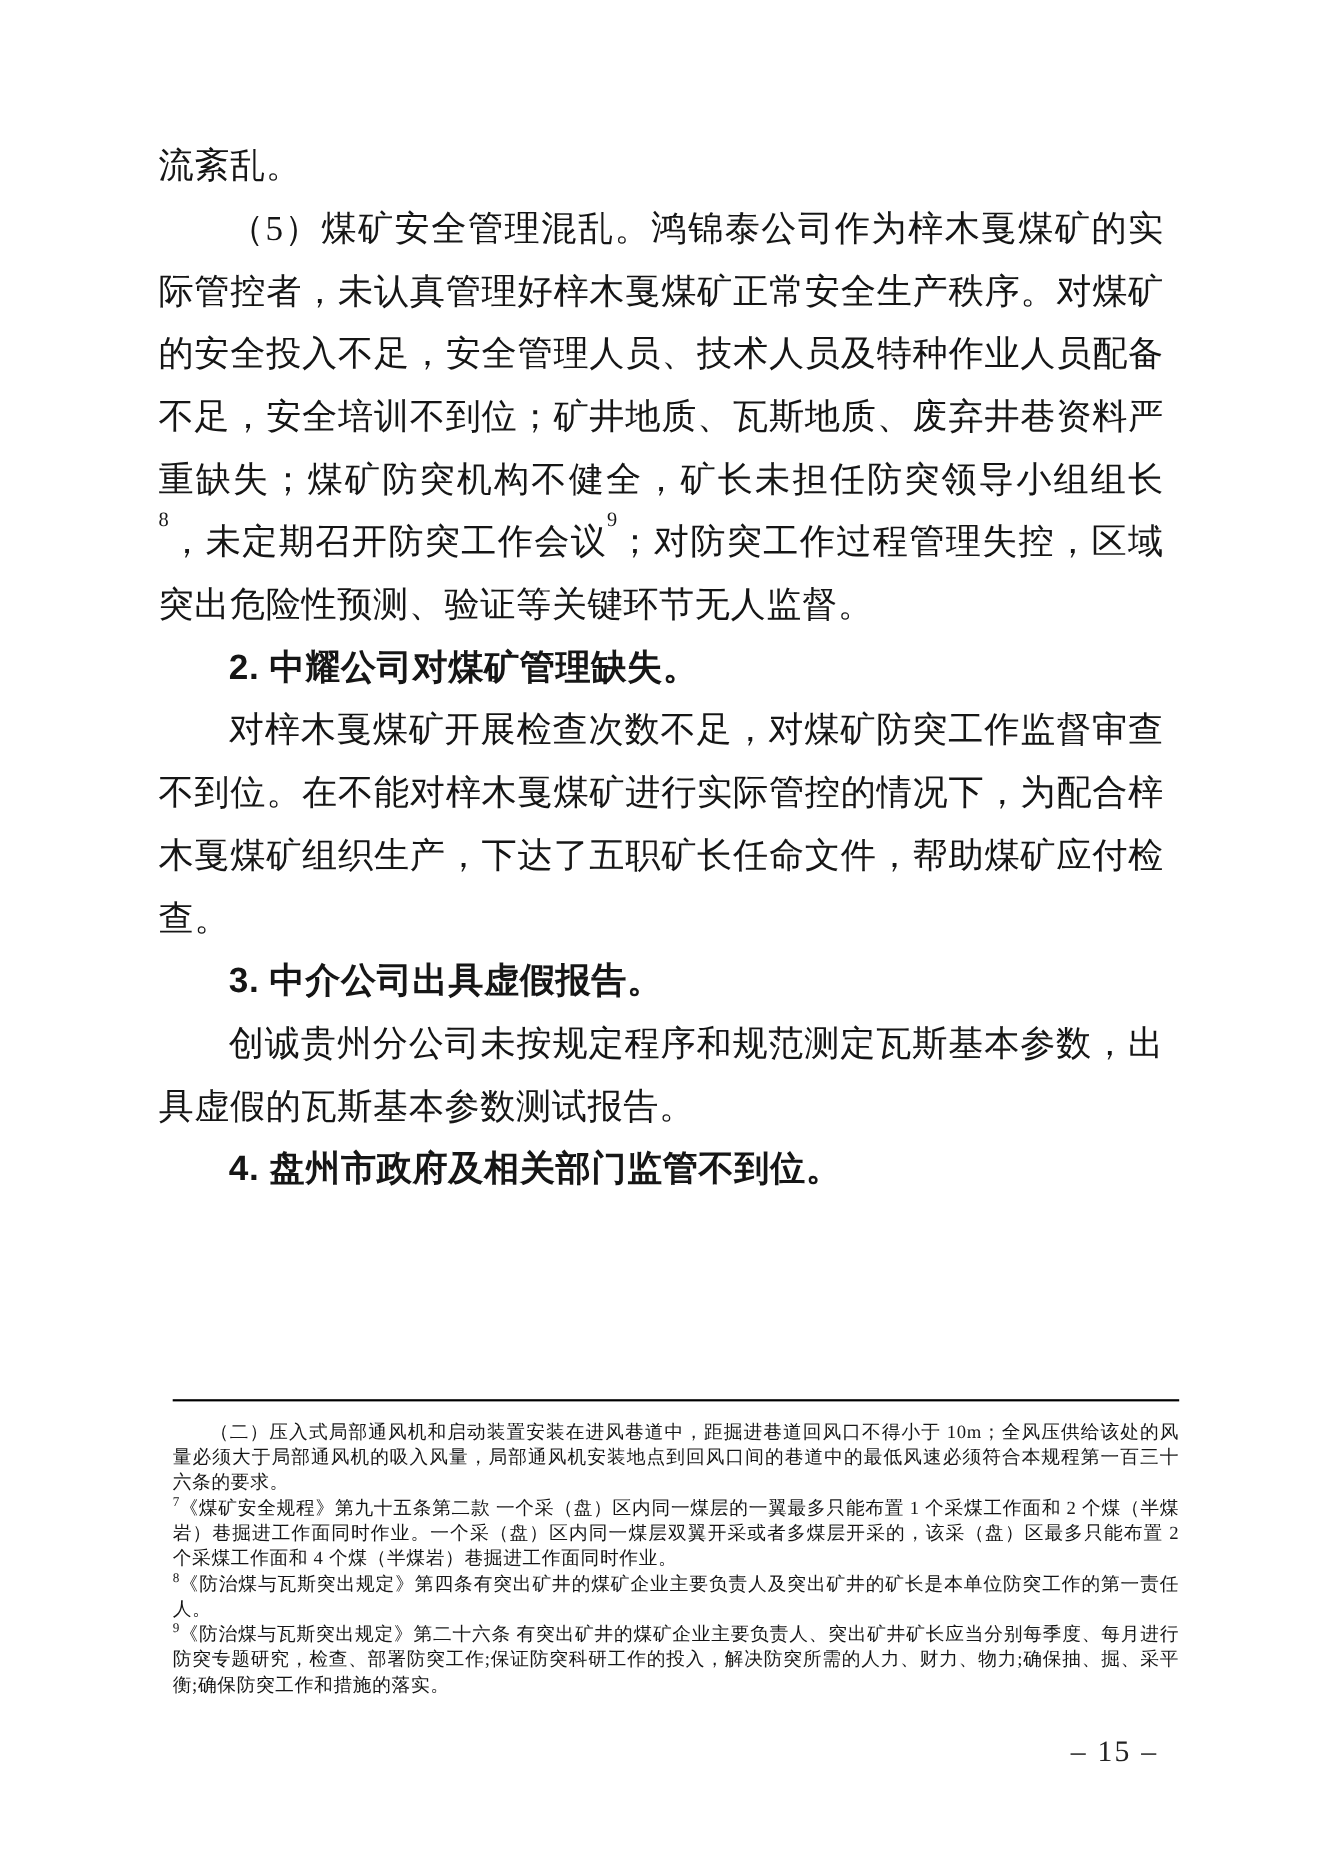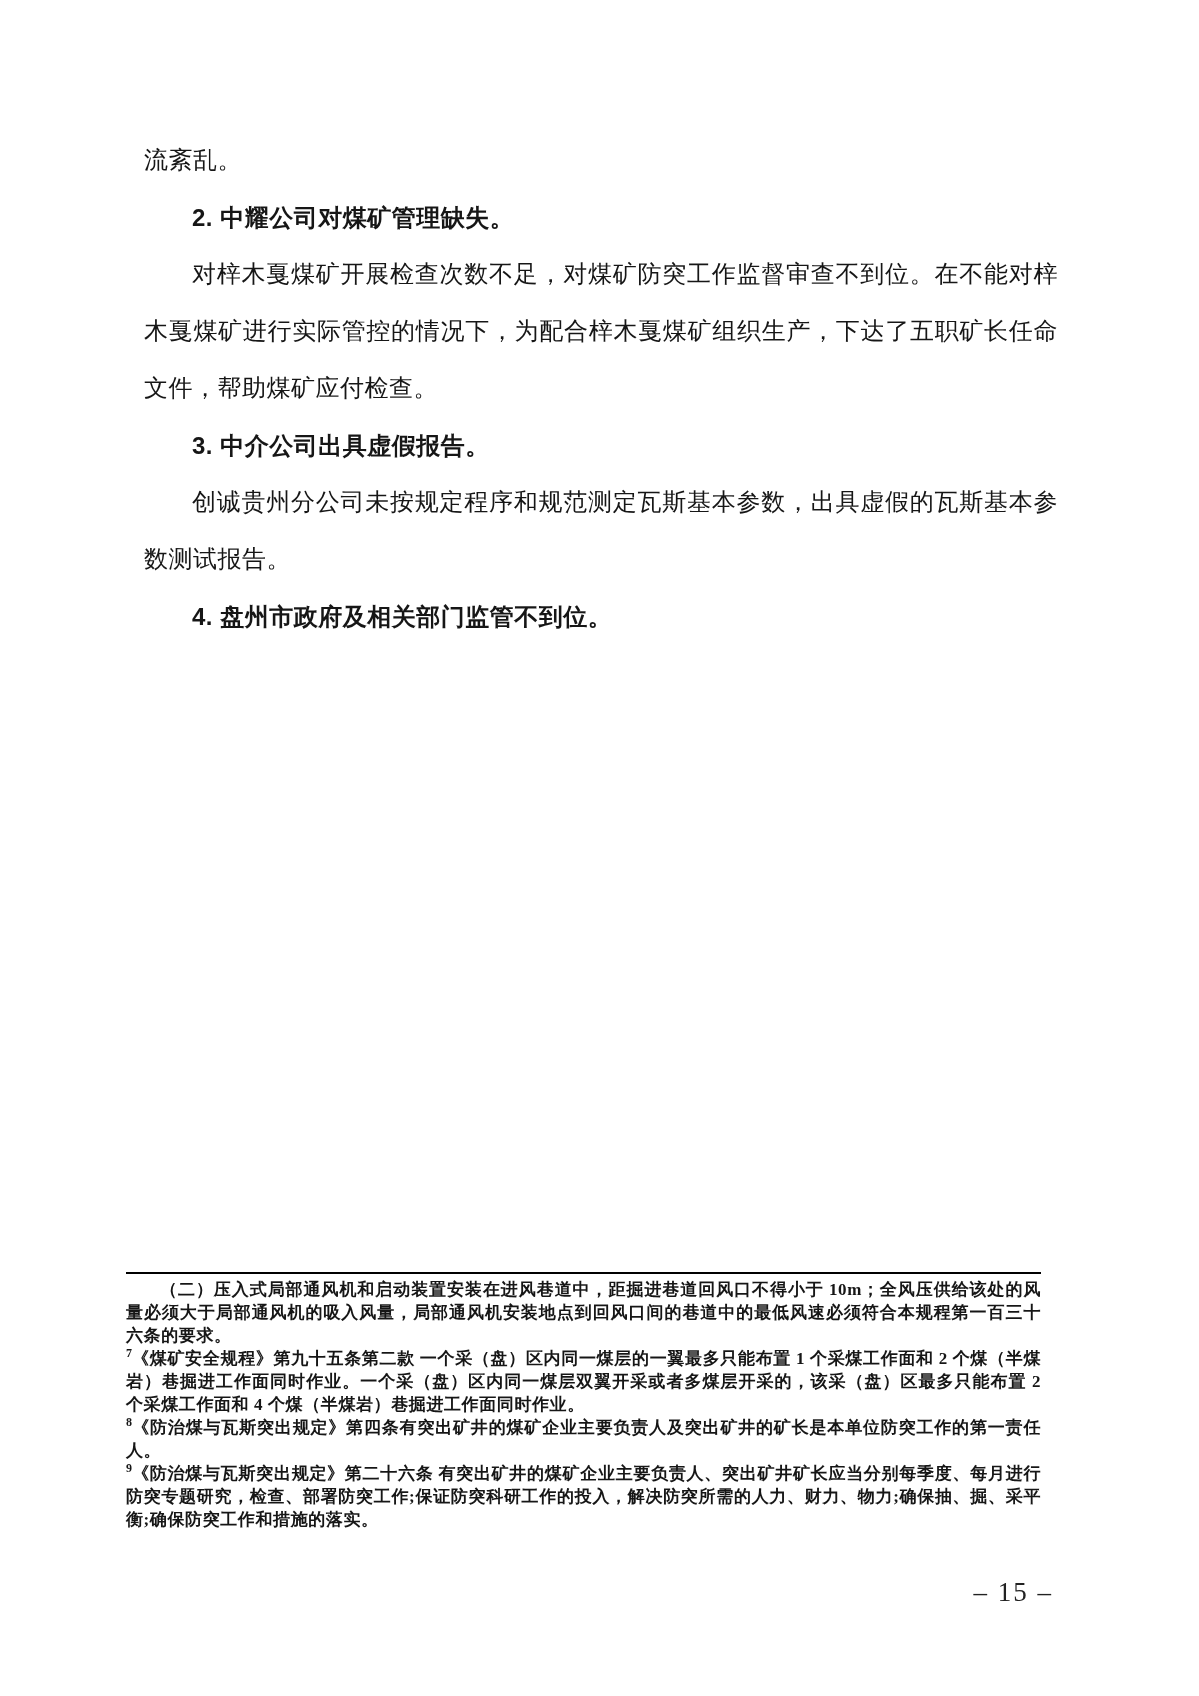--- a/index.html
+++ b/index.html
@@ -9,54 +9,53 @@
     background: #ffffff;
     position: relative;
     color: #161616;
     font-family: "Liberation Serif", "DejaVu Serif", serif;
     overflow: hidden;
   }
   
   .text-block {
     position: absolute;
     left: 144px;
-    top: 132px;
+    top: 122px;
     width: 914px;
     height: 1146px;
-    font-size: 24px;
+    font-size: 32px;
     line-height: 57px;
     letter-spacing: 0.5px;
     text-align: justify;
     overflow: hidden;
   }
   .text-block p { margin: 0; padding: 0; text-indent: 2em; }
   .text-block p.no-indent { text-indent: 0; }
   .heading {
     font-weight: 700;
     font-family: Liberation Sans, sans-serif;
   }
   .fnref {
     font-size: 0.58em;
     vertical-align: top;
     line-height: 1;
     letter-spacing: 0;
   }
   
   .footnotes {
     position: absolute;
-    left: 126px;
+    left: 157px;
     top: 1272px;
     width: 915px;
     border-top: 2px solid #000000;
-    padding-top: 4px;
+    padding-top: 16px;
     font-size: 17px;
     line-height: 23px;
     letter-spacing: 0.6px;
     text-align: justify;
-    font-weight: bold;
   }
   .footnotes p { margin: 0; padding: 0; text-indent: 0; }
   .footnotes p.fn-cont { text-indent: 2em; }
   .fn-marker {
     font-size: 12px;
     vertical-align: top;
     line-height: 1;
     letter-spacing: 0;
   }
   .page-number {
@@ -69,20 +68,21 @@
   }
 </style>
 </head>
 <body>
 
 <div class="text-block">
 
   <p class="no-indent">流紊乱。</p>
 
 
+  <p><span>（5）煤矿安全管理混乱。鸿锦泰公司作为梓木戛煤矿的实际管控者，未认真管理好梓木戛煤矿正常安全生产秩序。对煤矿的安全投入不足，安全管理人员、技术人员及特种作业人员配备不足，安全培训不到位；矿井地质、瓦斯地质、废弃井巷资料严重缺失；煤矿防突机构不健全，矿长未担任防突领导小组组长</span><sup class="fnref">8</sup><span>，未定期召开防突工作会议</span><sup class="fnref">9</sup><span>；对防突工作过程管理失控，区域突出危险性预测、验证等关键环节无人监督。</span></p>
 
   <p class="heading">2. 中耀公司对煤矿管理缺失。</p>
 
   <p>对梓木戛煤矿开展检查次数不足，对煤矿防突工作监督审查不到位。在不能对梓木戛煤矿进行实际管控的情况下，为配合梓木戛煤矿组织生产，下达了五职矿长任命文件，帮助煤矿应付检查。</p>
 
   <p class="heading">3. 中介公司出具虚假报告。</p>
 
   <p>创诚贵州分公司未按规定程序和规范测定瓦斯基本参数，出具虚假的瓦斯基本参数测试报告。</p>
 
   <p class="heading">4. 盘州市政府及相关部门监管不到位。</p>

